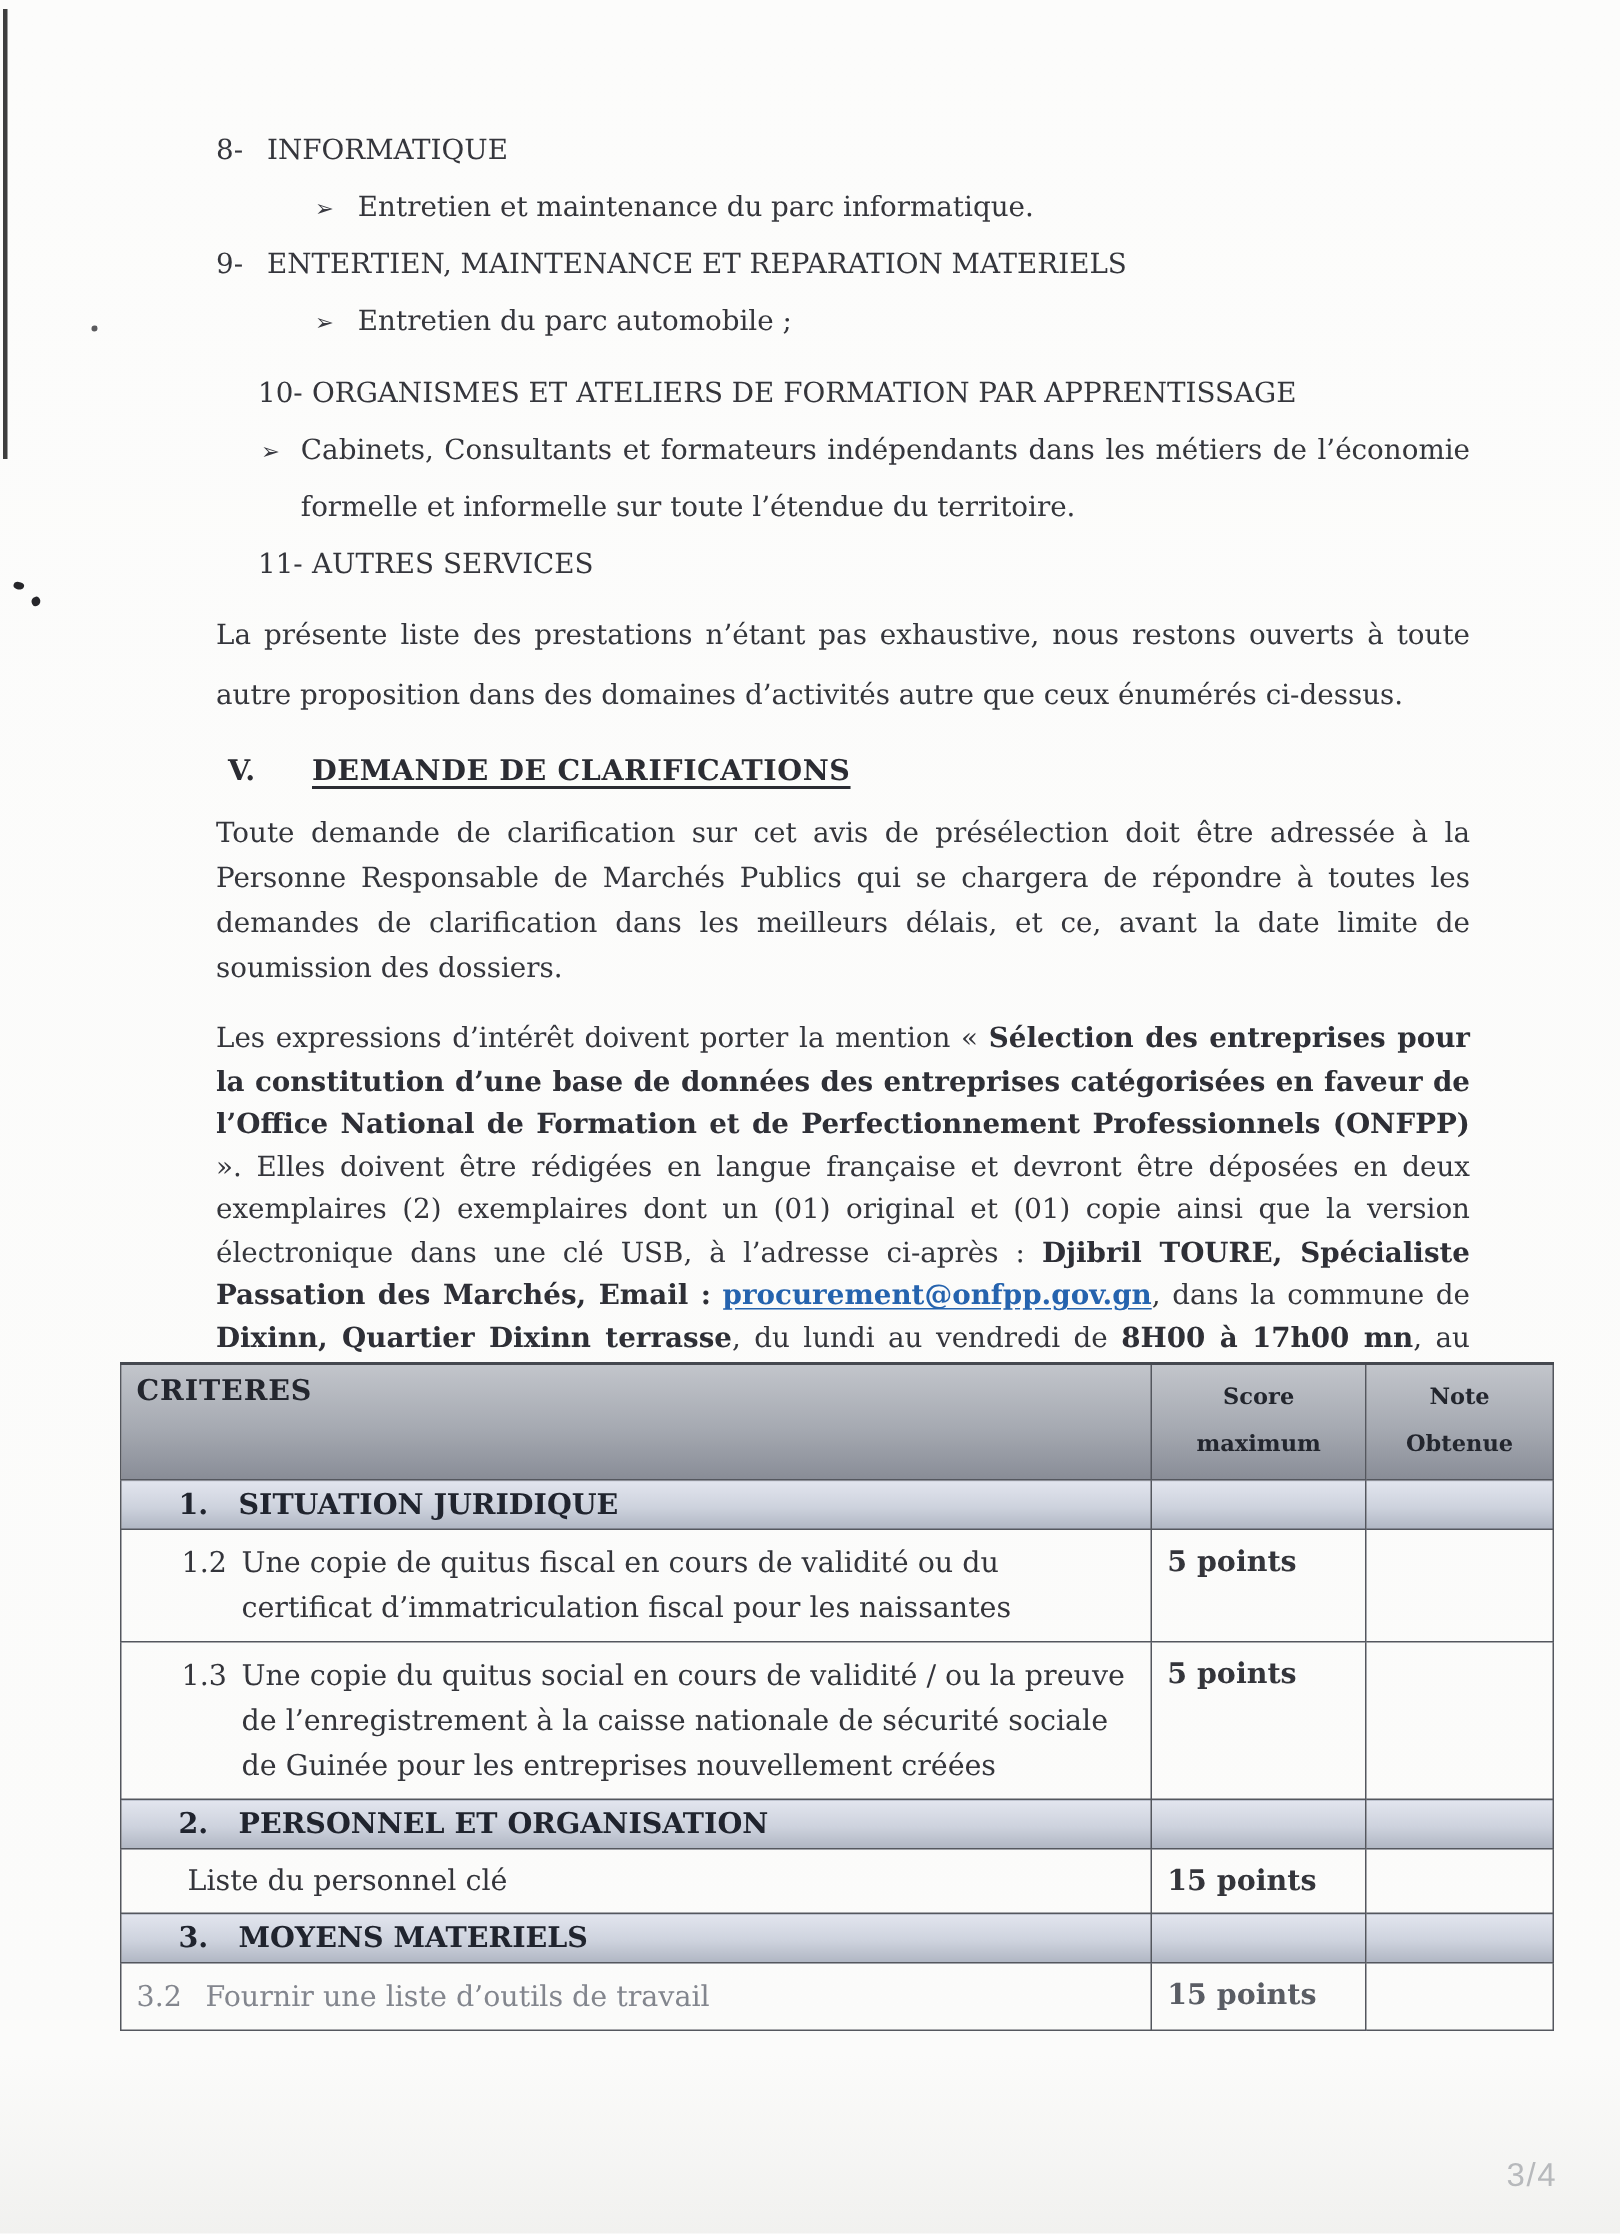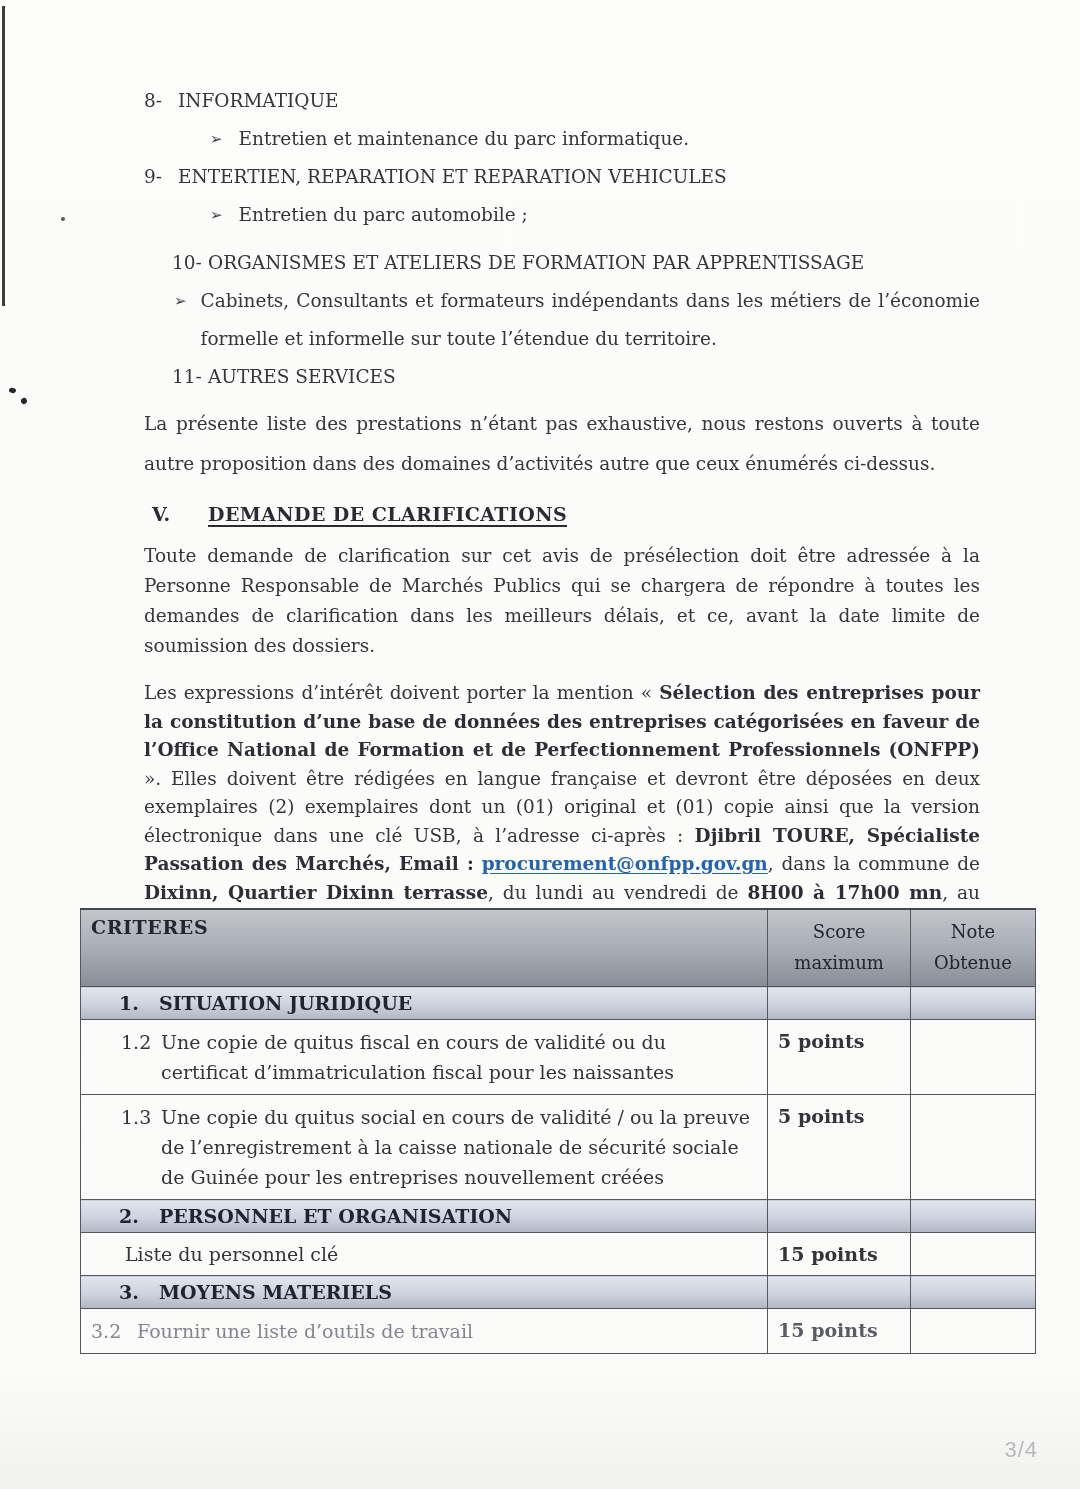--- a/index.html
+++ b/index.html
@@ -45,21 +45,21 @@
 
   
   .table-wrap{position:absolute;left:80px;top:908px;width:956px;}
   table.crit{border-collapse:collapse;width:956px;font-size:19px;color:#34353b;}
   table.crit td, table.crit th{border:1.5px solid #54575e;vertical-align:top;}
   table.crit{border-top:2.5px solid #45484f;}
   th.h-crit{background:linear-gradient(180deg,#c2c5cb 0%,#a6aab2 55%,#898d97 100%);
     text-align:left;font-weight:600;color:#23262e;padding:6px 10px;letter-spacing:.6px;
     font-size:19px;height:64px;}
   th.h-col{background:linear-gradient(180deg,#c2c5cb 0%,#a6aab2 55%,#898d97 100%);
-    font-weight:normal;color:#23262e;padding:6px 4px;line-height:31px;font-size:18px;}
+    font-weight:bold;color:#23262e;padding:6px 4px;line-height:31px;font-size:15px;}
   tr.sec td{background:linear-gradient(180deg,#e2e5ee 0%,#cdd2dd 55%,#b0b6c3 100%);
     font-weight:bold;color:#20242e;padding:5px 6px;font-size:19px;}
   tr.sec .hang{display:flex;}
   tr.sec .hang .n{flex:0 0 auto;margin-left:32px;width:40px;}
   td.c-cell{padding:7px 10px;line-height:30px;}
   .hang{display:flex;}
   .hang .n{flex:0 0 auto;width:40px;margin-left:30px;}
   .hang .t{flex:1;}
   .hang.flush .n{margin-left:0;width:46px;}
   td.pers{padding:7px 12px 7px 44px;line-height:28px;}
@@ -85,21 +85,21 @@
     <div class="li-row">
       <span class="num">8-</span>
       <span class="ttl">INFORMATIQUE</span>
     </div>
     <div class="bullet deep">
       <span class="arrow">➢</span>
       <span class="bt">Entretien et maintenance du parc informatique.</span>
     </div>
     <div class="li-row">
       <span class="num">9-</span>
-      <span class="ttl">ENTERTIEN, REPARATION ET REPARATION VEHICULES</span>
+      <span class="ttl">ENTERTIEN, MAINTENANCE ET REPARATION MATERIELS</span>
     </div>
     <div class="bullet deep">
       <span class="arrow">➢</span>
       <span class="bt">Entretien du parc automobile ;</span>
     </div>
     <div class="gap10"></div>
     <div class="li-row lv1" style="padding-left:28px">
       <span class="num">10-</span>
       <span class="ttl">ORGANISMES ET ATELIERS DE FORMATION PAR APPRENTISSAGE</span>
     </div>

